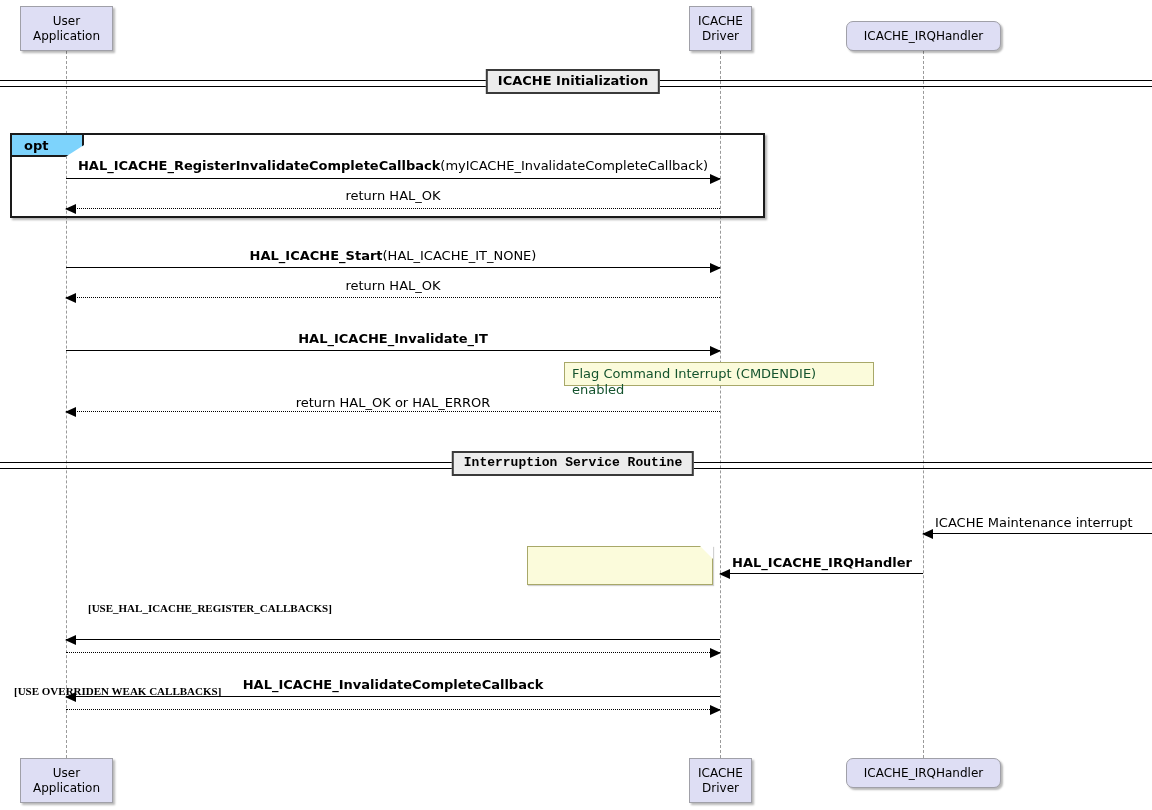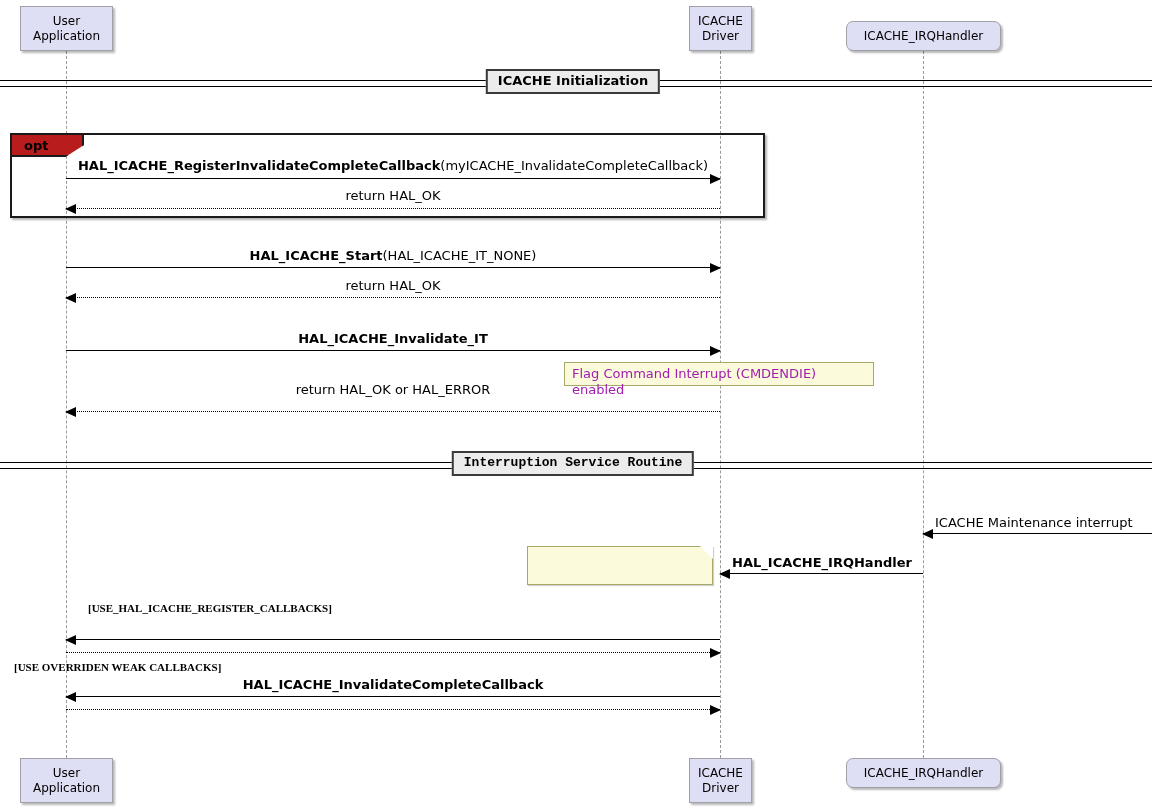--- a/index.html
+++ b/index.html
@@ -59,21 +59,21 @@
     border:2px solid #1a1a1a;
     box-shadow:2px 2px 2px rgba(0,0,0,.30);
     box-sizing:border-box;
     background:transparent;
     z-index:3;
   }
   .frag-tab{
     position:absolute;
     top:0;left:0;
     height:22px;
-    background:#b91c1c;
+    background:#7dd3fc;
     border-right:2px solid #1a1a1a;
     border-bottom:2px solid #1a1a1a;
     box-sizing:border-box;
     font-size:13px;font-weight:bold;
     display:flex;align-items:center;
     padding-left:12px;padding-right:22px;
     color:#000;
     clip-path:polygon(0 0,100% 0,100% 45%,74% 100%,0 100%);
   }
   .frag-guard{
@@ -118,21 +118,21 @@
   .msg-label.center{transform:translateX(-50%);}
   .msg-label b{font-weight:bold;}
   .msg-label .plain{font-weight:normal;}
 
   
   .note{
     position:absolute;
     background:#fbfbdb;
     border:1px solid #a8a869;
     box-sizing:border-box;
-    font-size:13px;line-height:16px;color:#a21caf;
+    font-size:13px;line-height:16px;color:#14532d;
     padding:3px 7px 4px 7px;
     white-space:pre-line;
     z-index:7;
   }
   .note.folded{
     box-shadow:1px 1px 1px rgba(0,0,0,.18);
   }
   .note .fold-cut{
     position:absolute;
     top:-1px;right:-1px;
@@ -196,21 +196,21 @@
 
   <div class="msg-label center" style="left:393px;top:331px;">
     <b>HAL_ICACHE_Invalidate_IT</b><span class="plain"></span>
   </div>
   <div class="msg solid" style="left:66px;top:350px;width:654px;">
     <div class="arrowhead right"></div>
   </div>
 
   <div class="note" style="left:564px;top:362px;width:310px;height:24px;">Flag Command Interrupt (CMDENDIE) enabled</div>
 
-  <div class="msg-label center" style="left:393px;top:382px;">
+  <div class="msg-label center" style="left:393px;top:395px;">
     <b></b><span class="plain">return HAL_OK or HAL_ERROR</span>
   </div>
   <div class="msg dotted" style="left:66px;top:411px;width:654px;">
     <div class="arrowhead left"></div>
   </div>
 
   <div class="divider" style="top:458px;font-family:Liberation Mono, monospace;">
     <div class="dl top"></div>
     <div class="dl bot"></div>
     <div class="dlabel">Interruption Service Routine</div>
@@ -228,21 +228,21 @@
   </div>
   <div class="msg solid" style="left:720px;top:573px;width:203px;">
     <div class="arrowhead left"></div>
   </div>
 
   <div class="note folded" style="left:527px;top:546px;width:186px;height:39px;">
     <span class="fold-cut"></span>
   </div>
 
   <div class="frag-guard" style="left:88px;top:602px;">[USE_HAL_ICACHE_REGISTER_CALLBACKS]</div>
-  <div class="frag-guard" style="left:14px;top:661px;">[USE OVERRIDEN WEAK CALLBACKS]</div>
+  <div class="frag-guard" style="left:14px;top:685px;">[USE OVERRIDEN WEAK CALLBACKS]</div>
 
   <div class="msg solid" style="left:66px;top:639px;width:654px;">
     <div class="arrowhead left"></div>
   </div>
   <div class="msg dotted" style="left:66px;top:652px;width:654px;">
     <div class="arrowhead right"></div>
   </div>
 
   <div class="msg-label center" style="left:393px;top:677px;">
     <b>HAL_ICACHE_InvalidateCompleteCallback</b><span class="plain"></span>

